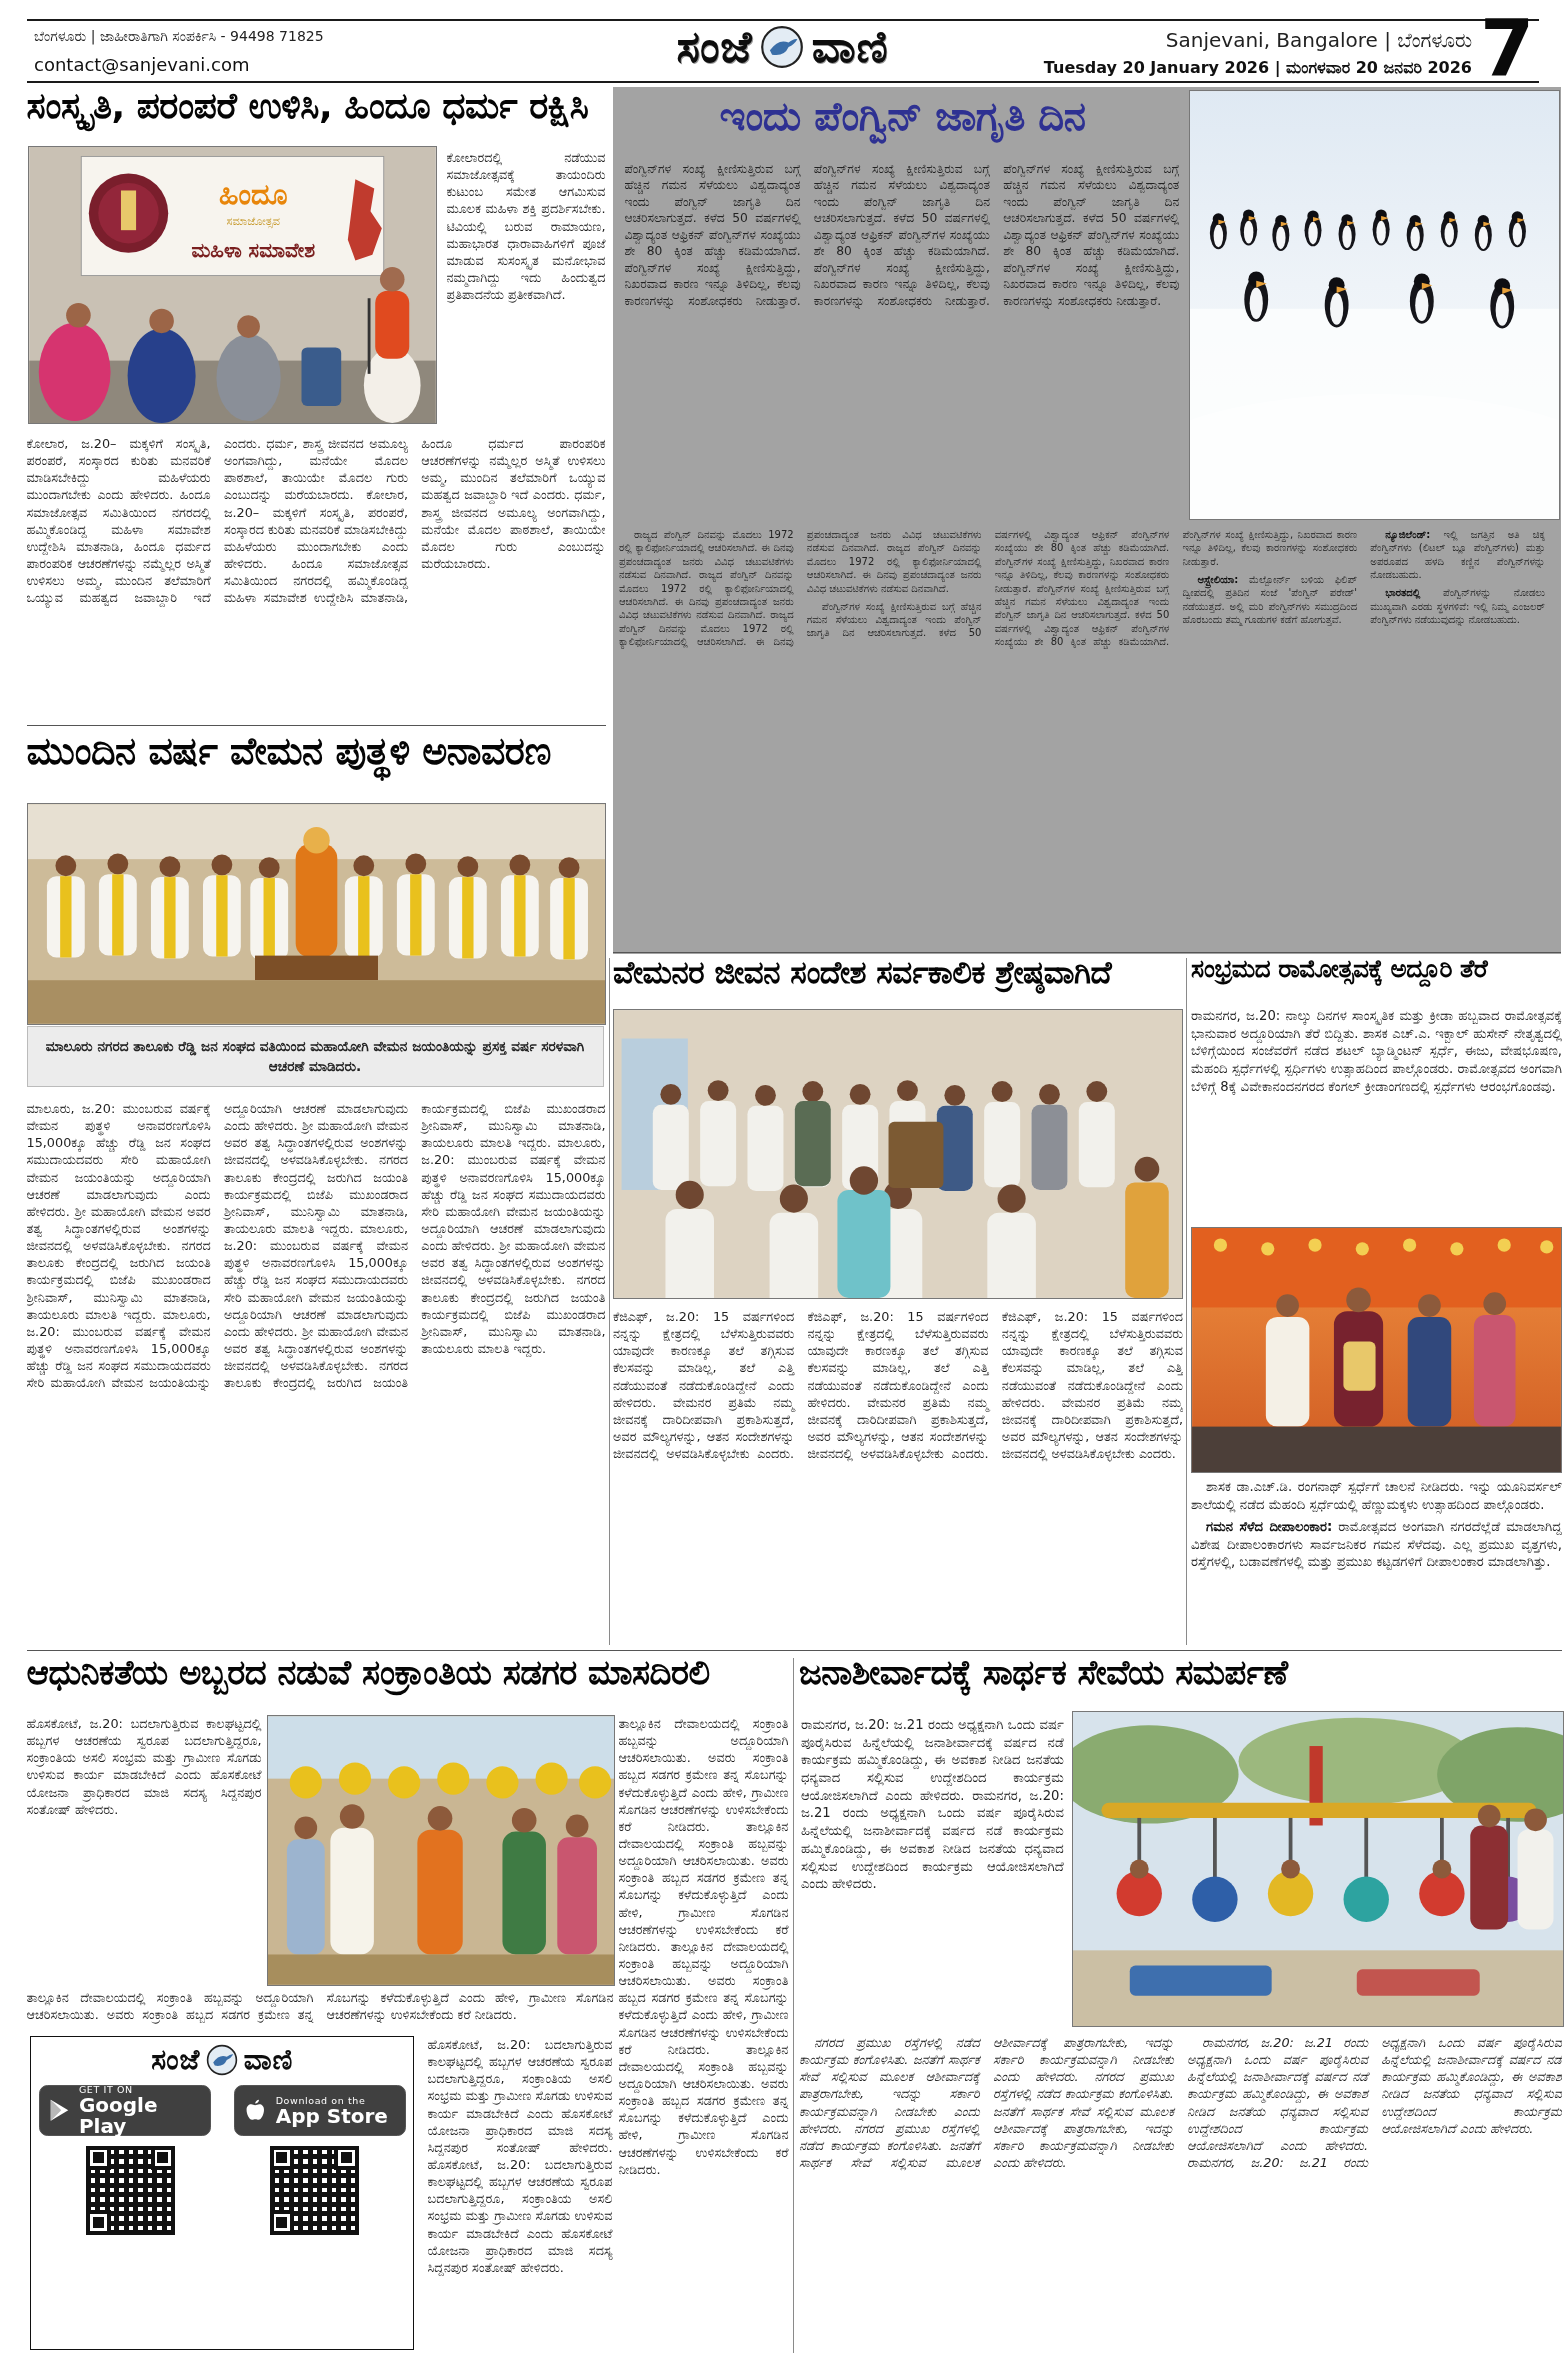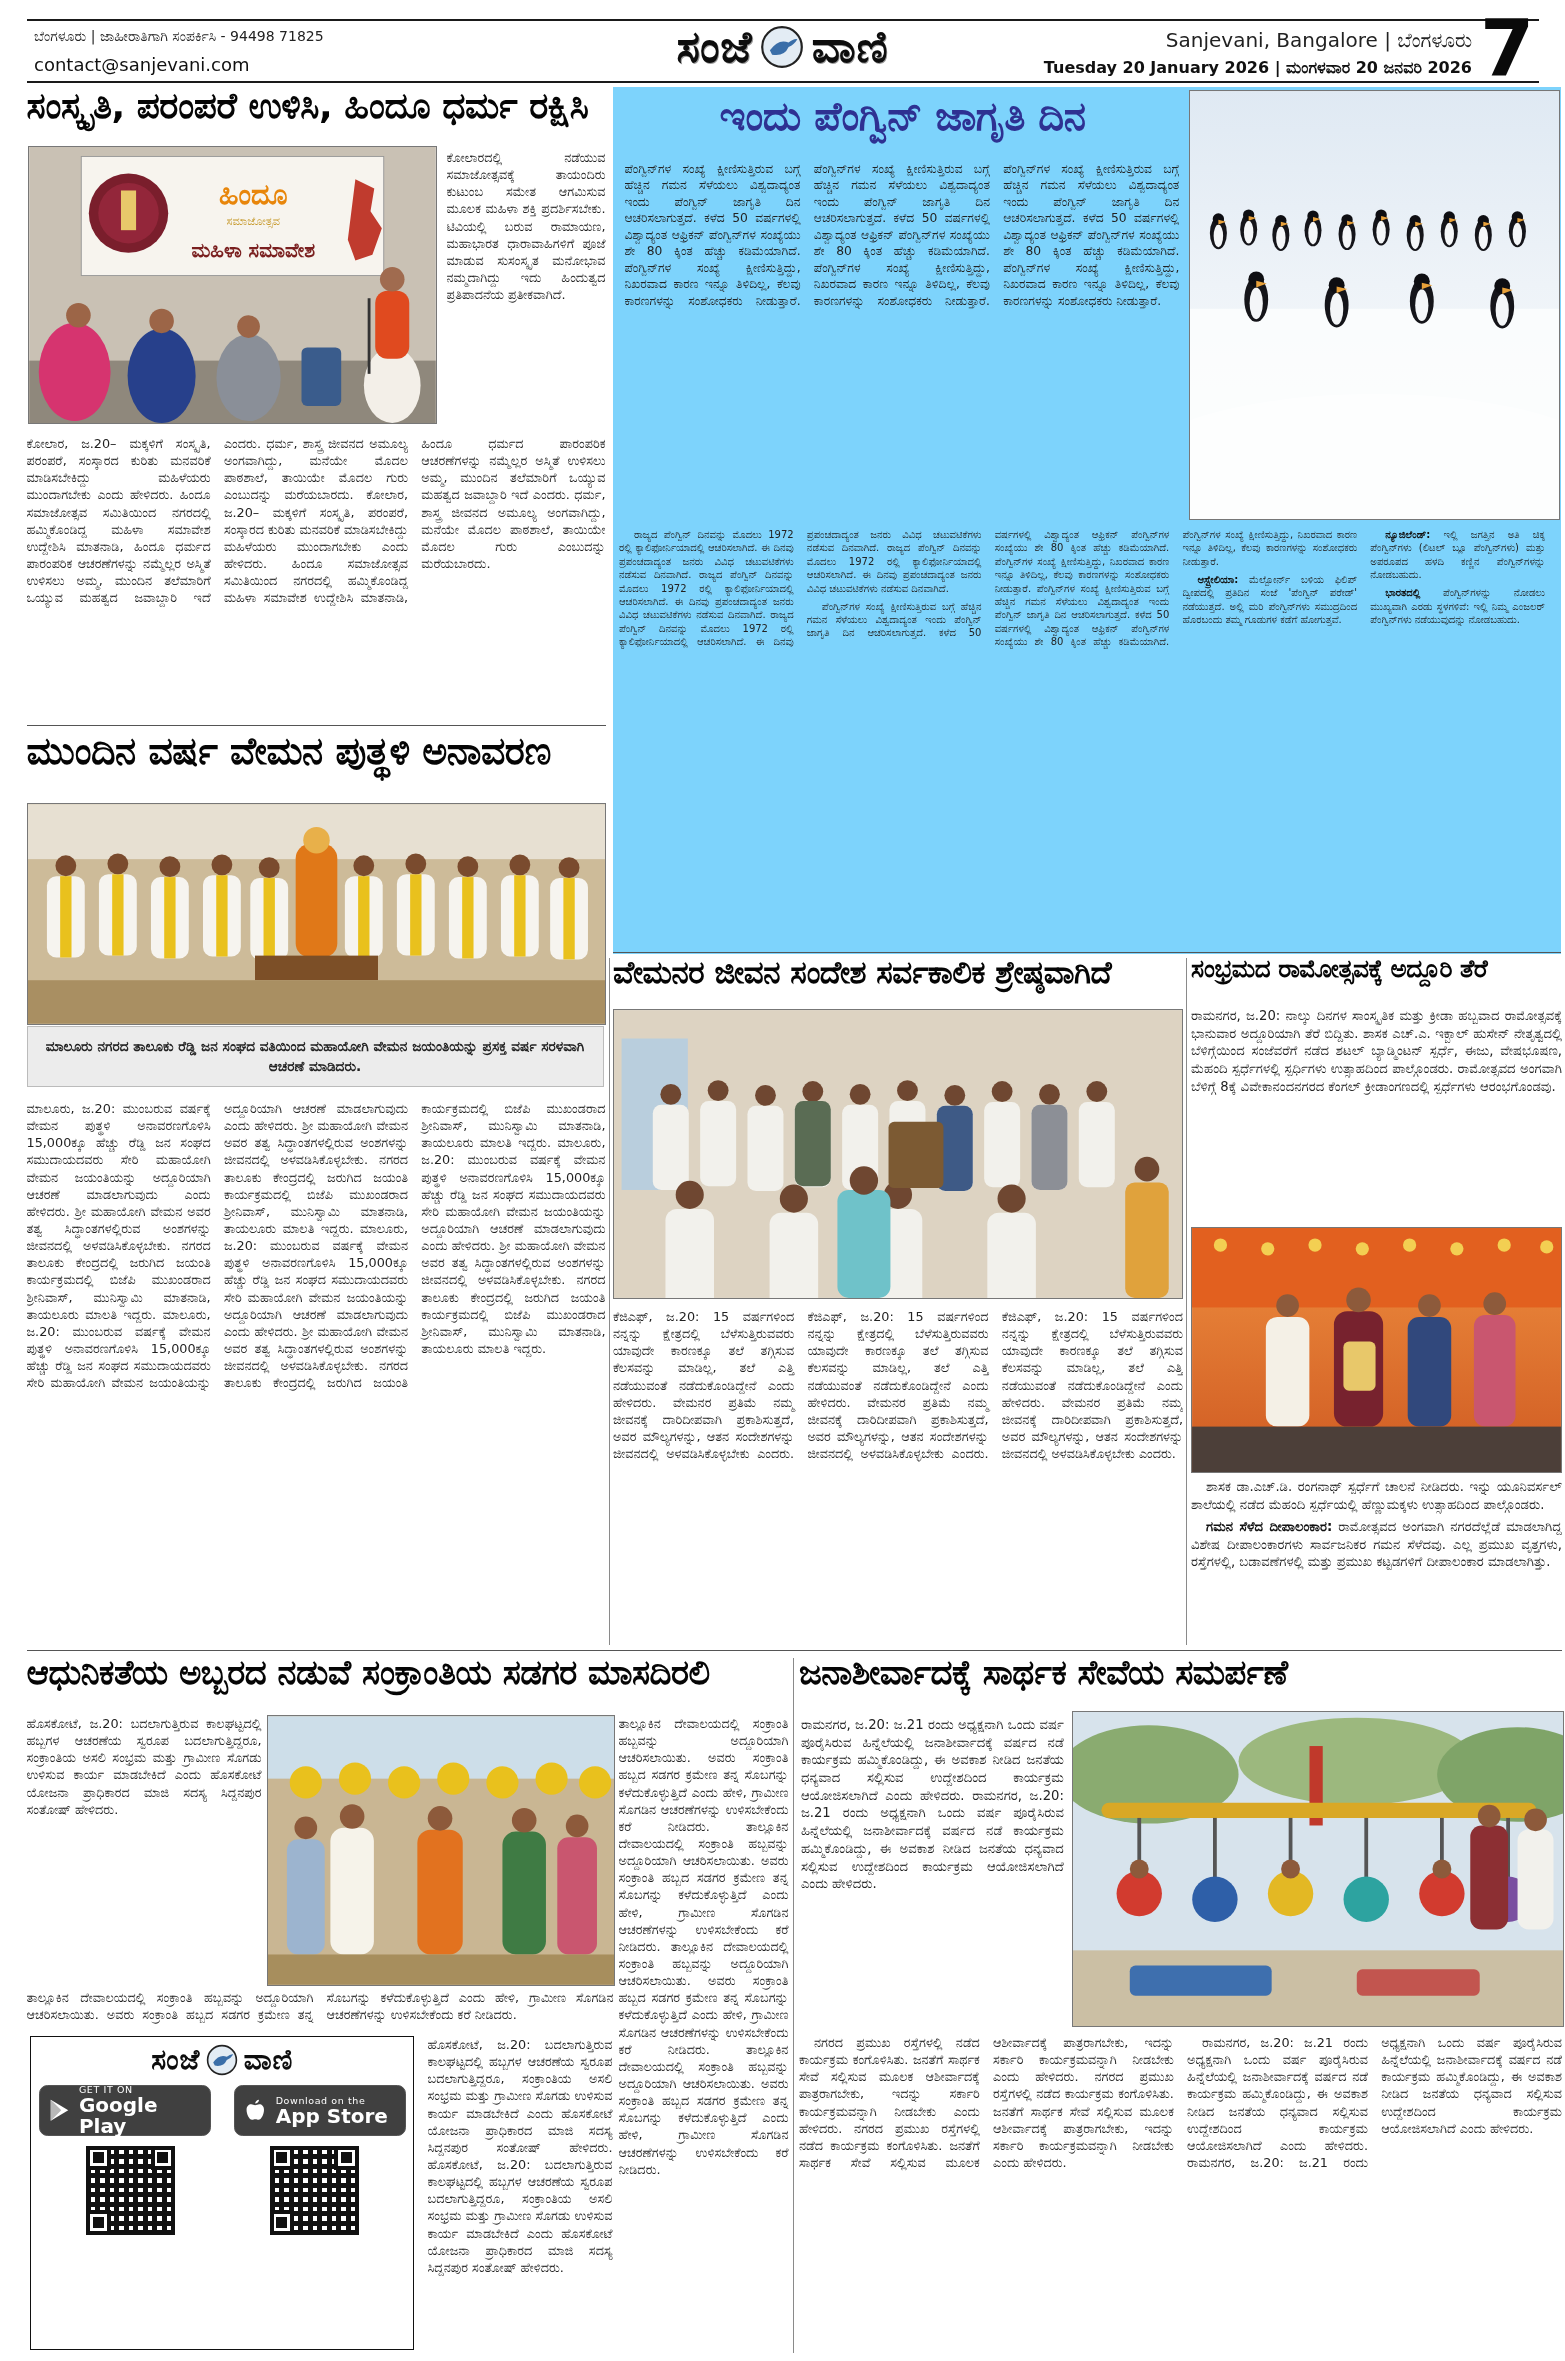--- a/index.html
+++ b/index.html
@@ -18,27 +18,27 @@
   .ed2{font-size:16px;font-weight:bold;color:#111;margin-top:5.7px;}
   .pageno{font-size:78px;font-weight:bold;line-height:.85;color:#0a0a0a;}
   .hl{margin:0;font-weight:bold;color:#050505;letter-spacing:-0.5px;line-height:1.08;
       font-family:"DejaVu Sans",sans-serif;}
   .hl-blue{color:#2e3192;}
   .body-text{font-size:12.8px;line-height:1.34;text-align:justify;color:#222;overflow:hidden;}
   .body-text p{margin:0 0 4.7px;text-indent:15px;}
   .body-text b{color:#111;}
   .cols2{column-count:2;column-gap:13.2px;}
   .cols3{column-count:3;column-gap:13.2px;}
-  .cols4{column-count:4;column-gap:13.2px;}
+  .cols4{column-count:4;column-gap:13.2px;font-style:italic;}
   .cols5{column-count:5;column-gap:13.2px;}
   .photo{border:0.9px solid #777;background:#ddd;display:block;}
   .caption-box{background:#ececec;border:0.9px solid #bbb;text-align:center;
                font-size:13.7px;font-weight:bold;color:#222;line-height:1.45;
                display:flex;align-items:center;justify-content:center;padding:3.8px 13.2px;box-sizing:border-box;}
-  .penguin-bg{background:#7dd3fc;}
+  .penguin-bg{background:#a3a3a3;}
   
   .appbox{border:1.9px solid #111;background:#fff;box-sizing:border-box;padding:5.7px 7.6px;}
   .appbox-logo{display:flex;align-items:center;justify-content:center;gap:5.7px;}
   .appbox-logo .logo-text{font-size:28px;text-shadow:none;}
   .appbox-text{background:#dcdcdc;margin-top:5.7px;padding:6.6px 7.6px;text-align:center;
                font-size:15.6px;font-weight:bold;line-height:1.35;color:#111;}
   .badges{display:flex;justify-content:space-between;margin-top:8.5px;}
   .badge{width:172px;height:51px;background:#404040;border:0.9px solid #555;border-radius:8.5px;
          color:#fff;display:flex;align-items:center;gap:8.5px;padding:1.9px 9.5px;box-sizing:border-box;}
   .b1{display:block;font-size:9.5px;letter-spacing:0.6px;}

